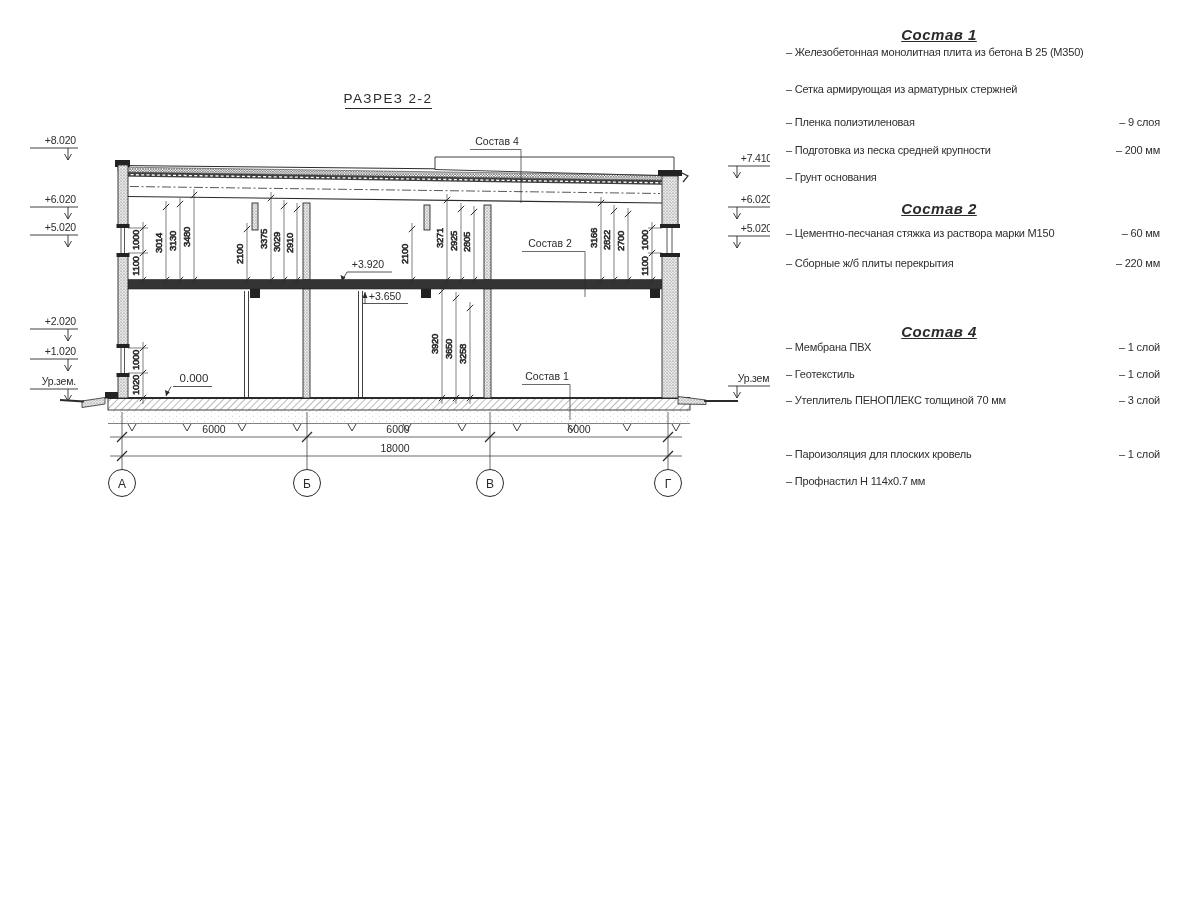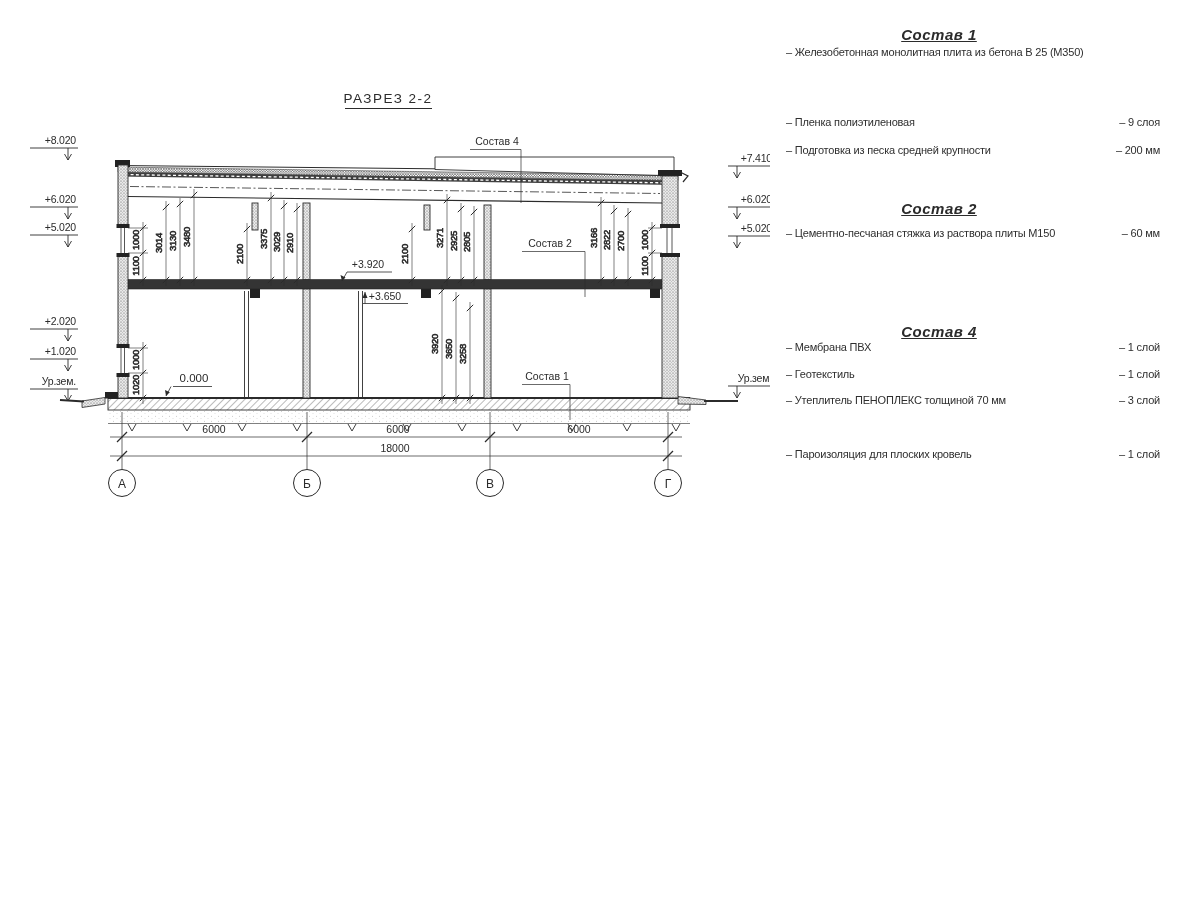--- a/index.html
+++ b/index.html
@@ -369,46 +369,62 @@
   </svg>
 
   
   <div id="spec-panel">
 
     <div class="spec-head" style="top:26px">Состав 1</div>
     <div class="spec-row" style="top:46px">
       <span class="spec-name">– Железобетонная  монолитная плита из бетона В 25 (М350)</span>
       <span class="spec-val"></span>
     </div>
+    <div class="spec-row" style="top:83px">
+      <span class="spec-name">– Сетка армирующая из арматурных стержней</span>
+      <span class="spec-val"></span>
+    </div>
     <div class="spec-row" style="top:116px">
       <span class="spec-name">– Пленка полиэтиленовая</span>
       <span class="spec-val">– 9 слоя</span>
     </div>
     <div class="spec-row" style="top:144px">
       <span class="spec-name">– Подготовка из песка средней крупности</span>
       <span class="spec-val">– 200 мм</span>
     </div>
+    <div class="spec-row" style="top:171px">
+      <span class="spec-name">– Грунт основания</span>
+      <span class="spec-val"></span>
+    </div>
 
     <div class="spec-head" style="top:200px">Состав 2</div>
     <div class="spec-row" style="top:227px">
-      <span class="spec-name">– Цементно-песчаная стяжка из раствора плиты М150</span>
+      <span class="spec-name">– Цементно-песчаная стяжка из раствора марки М150</span>
       <span class="spec-val">– 60 мм</span>
+    </div>
+    <div class="spec-row" style="top:257px">
+      <span class="spec-name">– Сборные ж/б плиты перекрытия</span>
+      <span class="spec-val">– 220 мм</span>
     </div>
 
     <div class="spec-head" style="top:323px">Состав 4</div>
     <div class="spec-row" style="top:341px">
       <span class="spec-name">– Мембрана ПВХ</span>
       <span class="spec-val">– 1 слой</span>
     </div>
     <div class="spec-row" style="top:368px">
       <span class="spec-name">– Геотекстиль</span>
       <span class="spec-val">– 1 слой</span>
     </div>
     <div class="spec-row" style="top:394px">
       <span class="spec-name">– Утеплитель ПЕНОПЛЕКС толщиной 70 мм</span>
       <span class="spec-val">– 3 слой</span>
     </div>
     <div class="spec-row" style="top:448px">
       <span class="spec-name">– Пароизоляция для плоских кровель</span>
       <span class="spec-val">– 1 слой</span>
     </div>
+    <div class="spec-row" style="top:475px">
+      <span class="spec-name">– Профнастил Н 114х0.7 мм</span>
+      <span class="spec-val"></span>
+    </div>
   </div>
 </div>
 
 </body></html>

